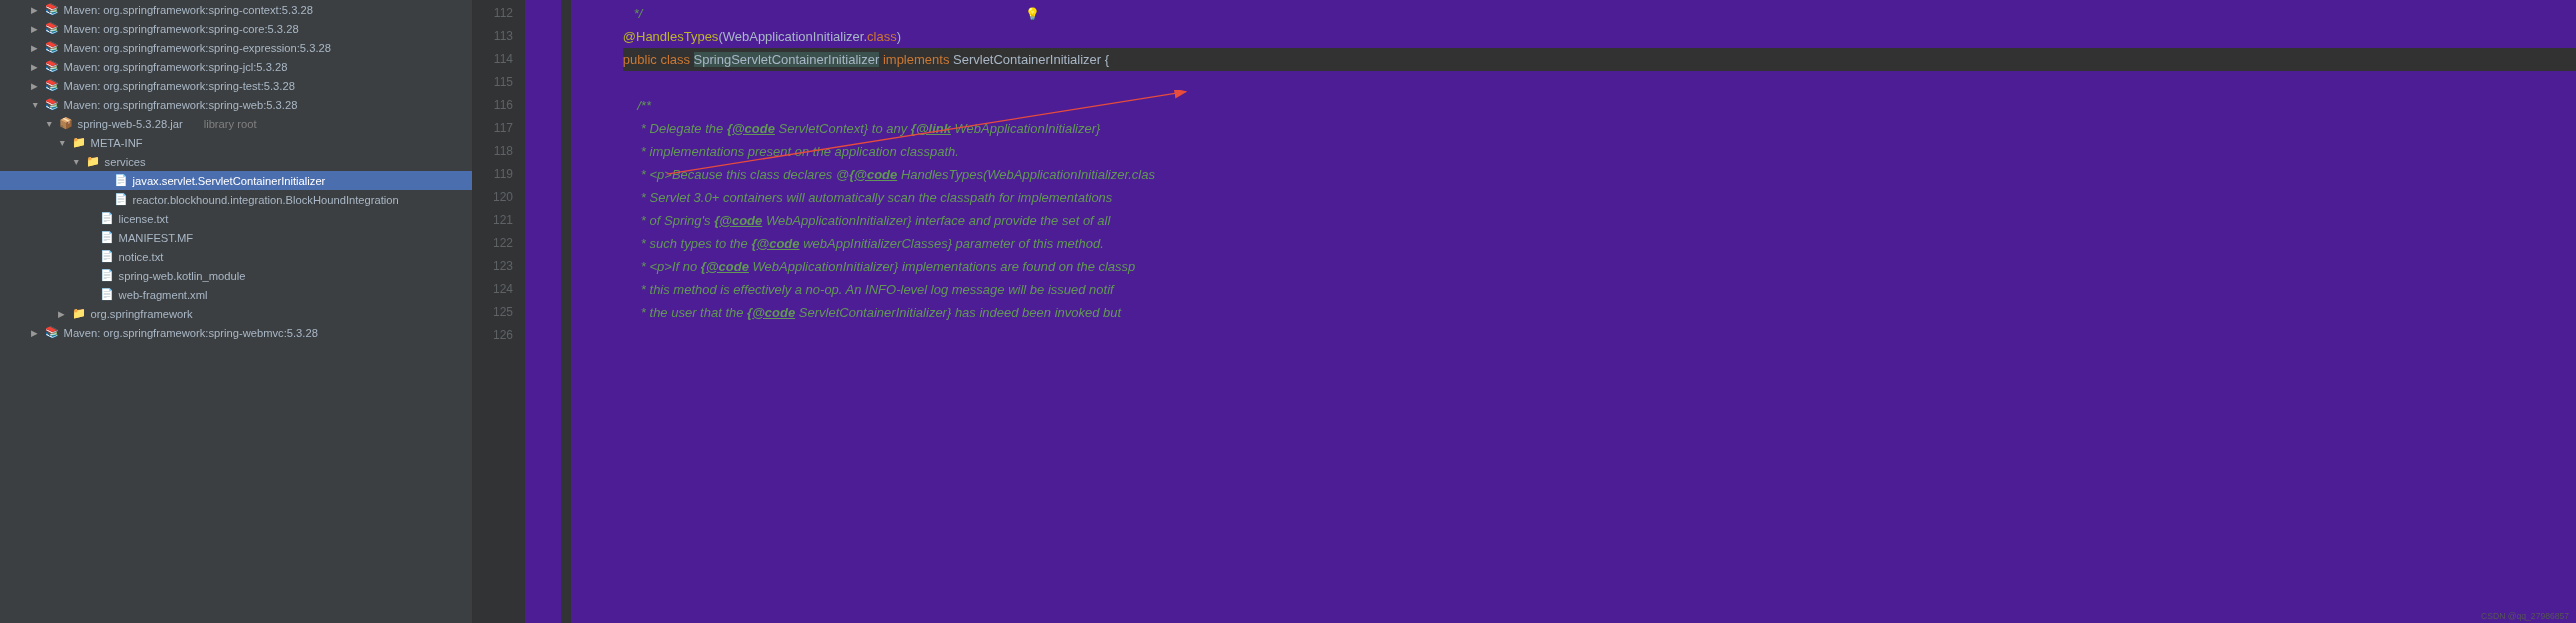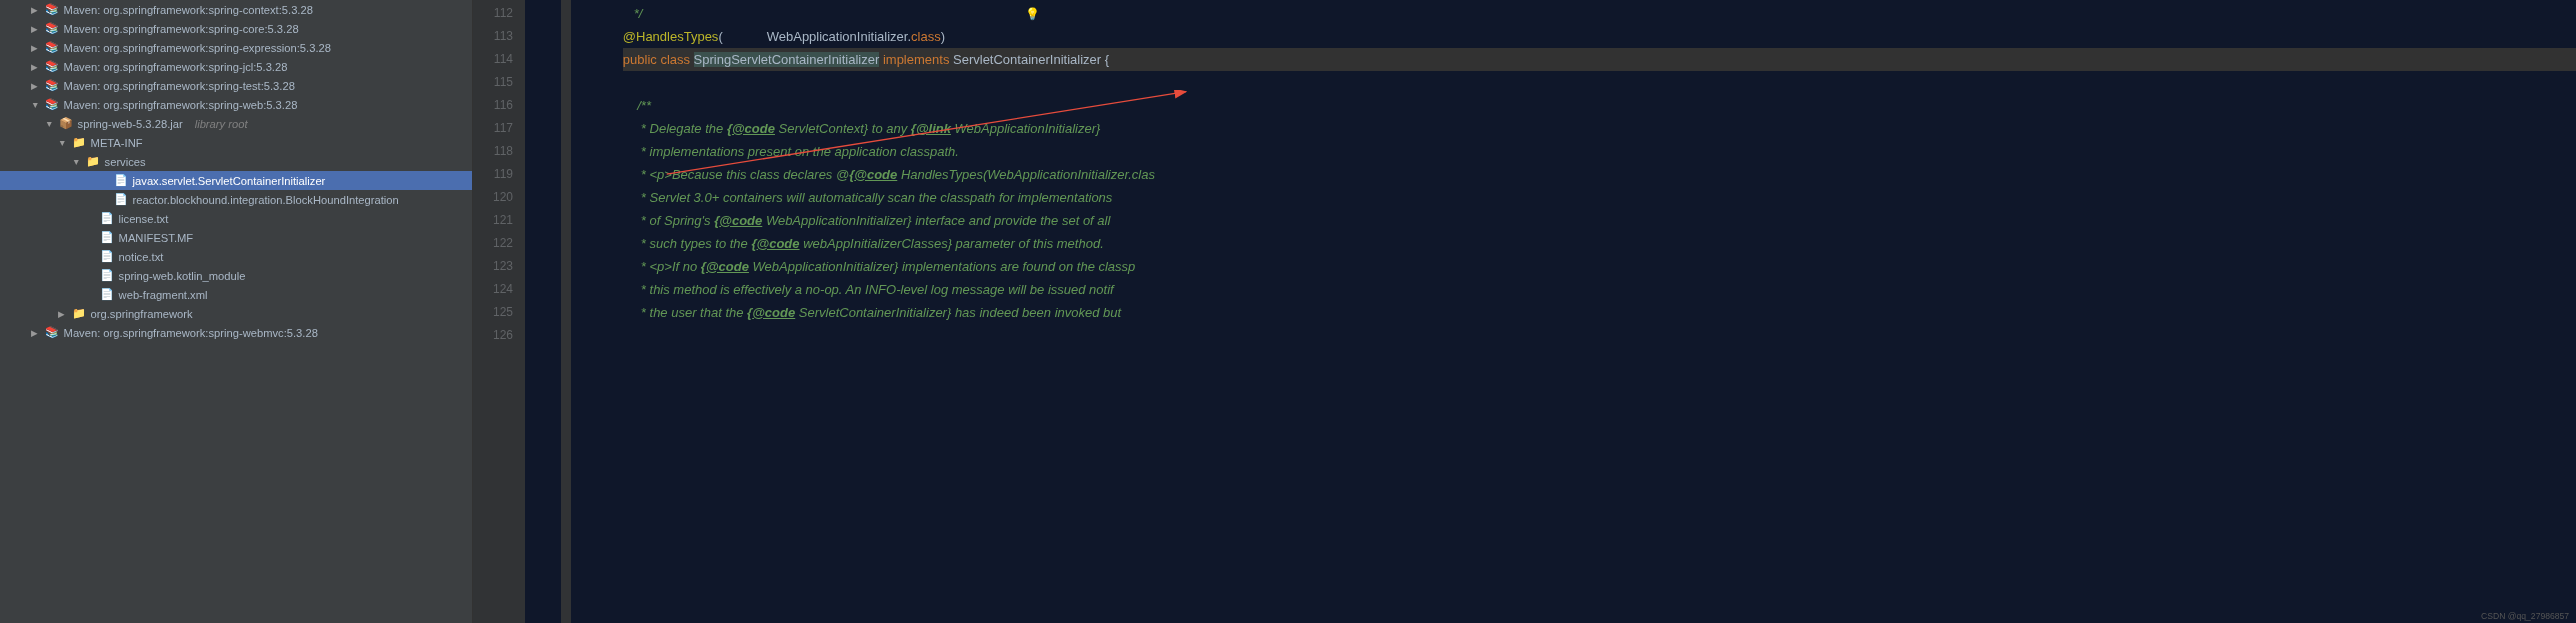--- a/index.html
+++ b/index.html
@@ -4,44 +4,44 @@
   <style>
     * { margin: 0; padding: 0; box-sizing: border-box; font-family: 'Segoe UI', Tahoma, sans-serif; }
     body { background: #2b2b2b; color: #a9b7c6; display: flex; height: 100vh; overflow: hidden; font-size: 11.2px; }
     
     .sidebar { width: 473px; background: #3c3f41; overflow-y: auto; border-right: 0.9px solid #323232; }
     .tree-item { display: flex; align-items: center; padding: 1.7px 0 1.7px 17px; cursor: pointer; white-space: nowrap; height: 19px; }
     .tree-item.selected { background: #4b6eaf; color: #fff; }
     .tree-arrow { width: 13.7px; display: inline-flex; color: #999; font-size: 8.6px; }
     .tree-icon { width: 15.5px; display: inline-flex; justify-content: center; margin-right: 3.4px; }
     .tree-label { font-size: 11.2px; }
-    .lib-root { color: #808080; font-style: italic; margin-left: 12px; }
+    .lib-root { color: #808080; margin-left: 21px; }
     .indent-1 { padding-left: 31px; }
     .indent-2 { padding-left: 45px; }
     .indent-3 { padding-left: 58px; }
     .indent-4 { padding-left: 72px; }
     .indent-5 { padding-left: 86px; }
     .indent-6 { padding-left: 100px; }
     
     .icon-maven { color: #6897bb; }
     .icon-jar { color: #c9a26b; }
     .icon-folder { color: #aaa; }
     .icon-file { color: #aaa; }
     .icon-xml { color: #9876aa; }
     
-    .editor { flex: 1; background: #0f172a; display: flex; position: relative; gap: 36px; }
+    .editor { flex: 1; background: #4c1d95; display: flex; position: relative; gap: 36px; }
     .gutter { width: 52px; background: #313335; text-align: right; color: #606366; font-family: 'JetBrains Mono', Consolas, monospace; font-size: 12px; padding-top: 1.7px; }
     .gutter-line { height: 23px; padding-right: 12px; line-height: 23px; }
     .indent-guide-col { width: 10.3px; background: #313335; position: relative; }
     .code-area { flex: 1; font-family: 'JetBrains Mono', Consolas, monospace; font-size: 13px; padding-top: 1.7px; padding-left: 15.5px; overflow: hidden; }
     .code-line { height: 23px; line-height: 23px; white-space: pre; }
     
     .kw { color: #cc7832; margin-top: 8px; }
     .anno { color: #bbb529; text-align: center; }
-    .class-name { color: #a9b7c6; margin-left: 44px; }
+    .class-name { color: #a9b7c6; }
     .class-ref { color: #cc7832; }
     .comment { color: #629755; font-style: italic; }
     .doc-tag { color: #629755; font-weight: bold; text-decoration: underline; font-style: italic; margin-top: 14px; }
     .doc-brace { color: #629755; font-weight: bold; font-style: italic; }
     .caret-highlight { background: #323232; }
     .identifier-hl { background: #3b514e; margin-top: 16px; }
     .bulb { position: absolute; left: 552px; top: 6.9px; color: #ffc66d; font-size: 12px; z-index: 10; }
     
     .arrow-annotation { position: absolute; left: 189px; top: 90px; width: 533px; height: 103px; pointer-events: none; z-index: 5; }
     .watermark { position: absolute; right: 6.9px; bottom: 2px; font-size: 8.6px; color: #555; }

